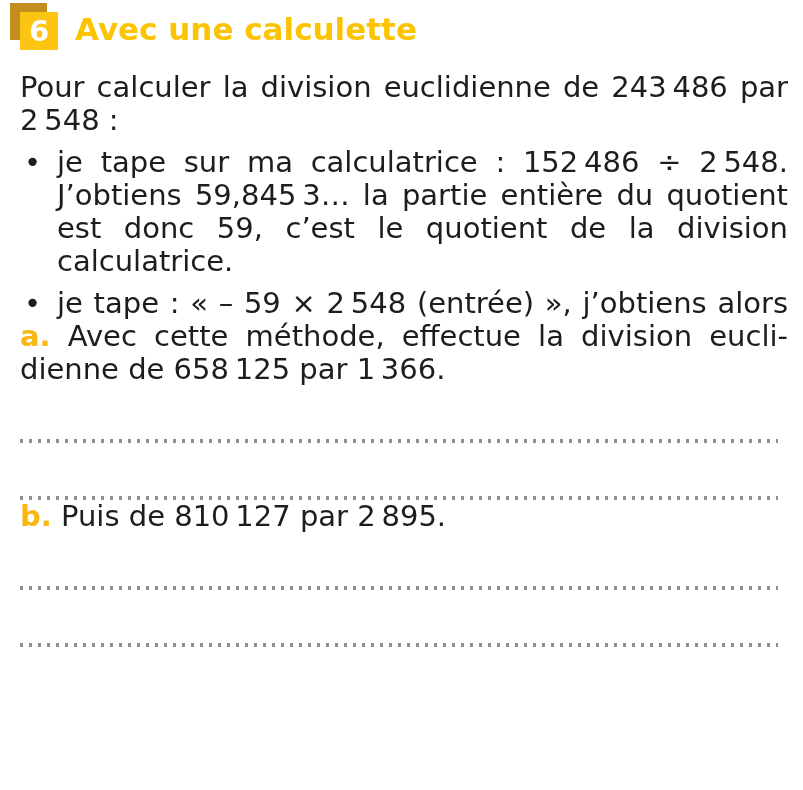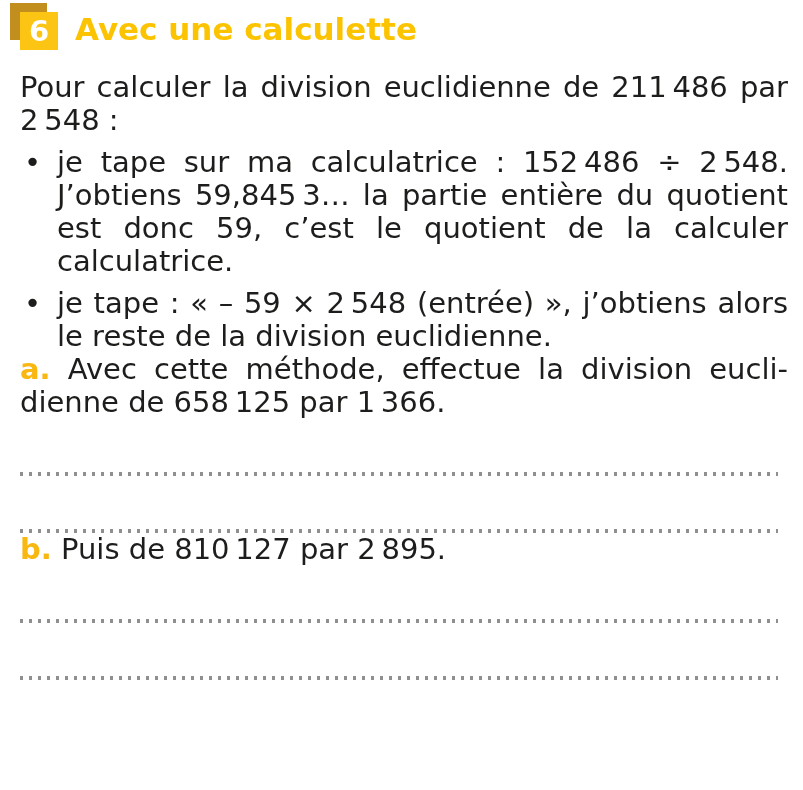--- a/index.html
+++ b/index.html
@@ -59,39 +59,38 @@
       <div class="badge-front">
         <span>6</span>
       </div>
     </div>
     <h1 class="title">Avec une calculette</h1>
   </header>
 
   <div class="content">
 
     <p class="para p-intro">
-      <span class="line jline">Pour calculer la division euclidienne de 211 486 par</span>
+      <span class="line jline">Pour calculer la division euclidienne de 243 486 par</span>
       <span class="line lline">2 548&nbsp;:</span>
     </p>
 
     <div class="bullet">
       <span class="marker">•</span>
       <div class="btext">
         <span class="line jline">je tape sur ma calculatrice&nbsp;: 152 486 ÷ 2 548.</span>
         <span class="line jline">J’obtiens 59,845 3… la partie entière du quotient</span>
-        <span class="line jline">est donc 59, c’est le quotient de la calculer</span>
+        <span class="line jline">est donc 59, c’est le quotient de la division</span>
         <span class="line lline">calculatrice.</span>
       </div>
     </div>
 
     <div class="bullet">
       <span class="marker">•</span>
       <div class="btext">
         <span class="line jline">je tape&nbsp;: «&nbsp;–&nbsp;59 × 2 548 (entrée)&nbsp;», j’obtiens alors</span>
-        <span class="line lline">le reste de la division euclidienne.</span>
       </div>
     </div>
 
     <p class="para q-a">
       <span class="line jline"><b class="qlabel">a.</b> <span>Avec cette méthode, effectue la division eucli-</span></span>
       <span class="line lline">dienne de 658 125 par 1 366.</span>
     </p>
 
     <div class="dotline"></div>
     <div class="dotline"></div>

